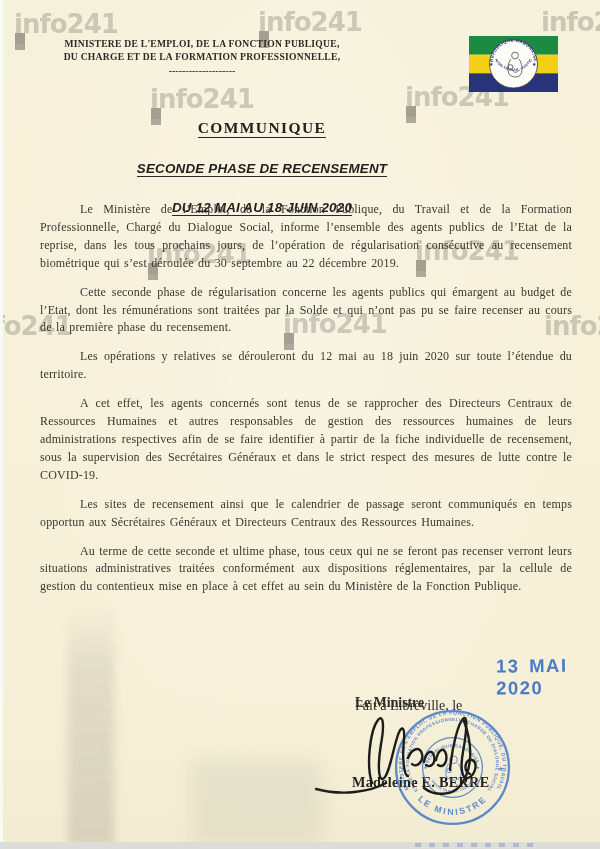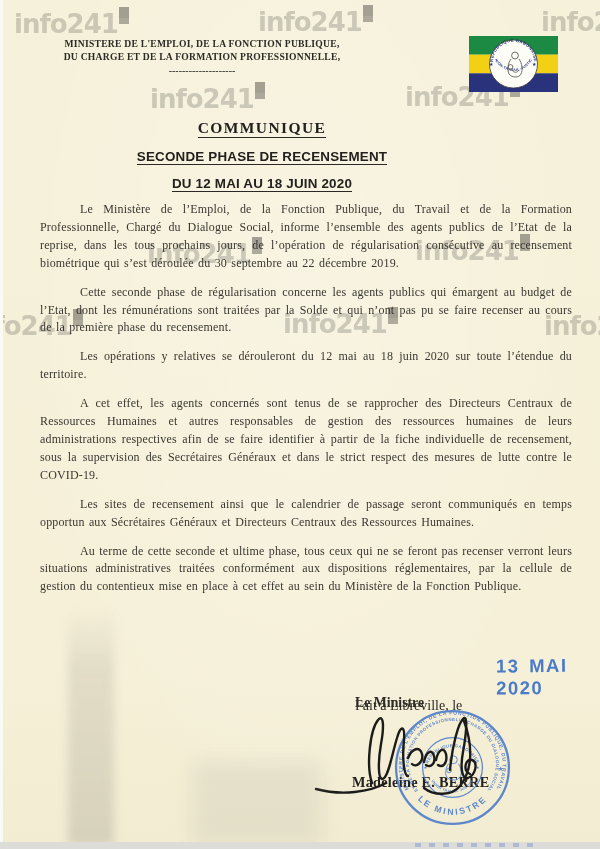--- a/index.html
+++ b/index.html
@@ -15,40 +15,40 @@
   .bottom-flecks{position:absolute;left:415px;top:843px;width:120px;height:4px;
     background:repeating-linear-gradient(90deg,rgba(90,120,200,.35) 0 6px,rgba(0,0,0,0) 6px 14px);}
   .smudge-a{position:absolute;left:68px;top:608px;width:46px;height:238px;filter:blur(5px);
     background:linear-gradient(180deg,rgba(150,145,133,0) 0%,rgba(150,145,133,.20) 25%,rgba(138,133,122,.26) 100%);}
   .smudge-b{position:absolute;left:192px;top:762px;width:130px;height:84px;filter:blur(9px);
     background:rgba(148,146,138,.14);}
 
   
   .wm{position:absolute;display:flex;align-items:flex-start;
     font-family:"DejaVu Sans", sans-serif;font-weight:bold;font-size:26px;line-height:1;
-    color:rgba(118,116,107,.34);letter-spacing:-1px;white-space:nowrap;}
+    color:rgba(118,116,107,.34);letter-spacing:-1px;white-space:nowrap;flex-direction:column;}
   .wm .wm-block{display:inline-block;width:10px;height:17px;margin-left:1px;margin-top:-4px;
     background:rgba(92,90,82,.48);
     box-shadow:inset 0 11px 0 rgba(92,90,82,.12);}
 
   
   .ministry{position:absolute;left:46px;top:37px;width:312px;text-align:center;
     font-weight:bold;font-size:9.6px;line-height:13.2px;letter-spacing:.25px;color:#2c2a25;}
   .ministry .dashes{font-weight:bold;letter-spacing:0;font-size:10px;margin-top:1px;color:#3a3833;}
 
   .flag{position:absolute;left:469px;top:36px;width:89px;height:56px;}
 
   
   .titles{position:absolute;left:0;top:120px;width:524px;text-align:center;}
   .titles .t-main{display:inline-block;font-family:"Liberation Serif",serif;font-weight:bold;
     font-size:15.5px;letter-spacing:1.4px;color:#23211d;
     border-bottom:1.6px solid #2a2824;padding-bottom:1px;}
   .titles .t-sub{display:inline-block;font-family:"Liberation Sans",sans-serif;font-weight:bold;
     font-size:13.4px;letter-spacing:.2px;color:#23211d;
-    border-bottom:1.8px solid #2a2824;padding-bottom:1px;margin-top:12px;}
+    border-bottom:1.8px solid #2a2824;padding-bottom:1px;margin-top:24px;font-style:italic;}
   .titles div{line-height:1;}
 
   
   .body-text{position:absolute;left:40px;top:201px;width:532px;}
   .body-text p{margin:0 0 11px 0;text-align:justify;text-indent:40px;
     font-size:12px;line-height:17.9px;letter-spacing:.15px;word-spacing:1.2px;color:#3a3731;}
 
   
   .fait-line{position:absolute;left:355px;top:698px;font-weight:normal;font-size:14px;color:#2e2c27;}
   .date-stamp{position:absolute;left:496px;top:655px;font-family:"Liberation Sans",sans-serif;

